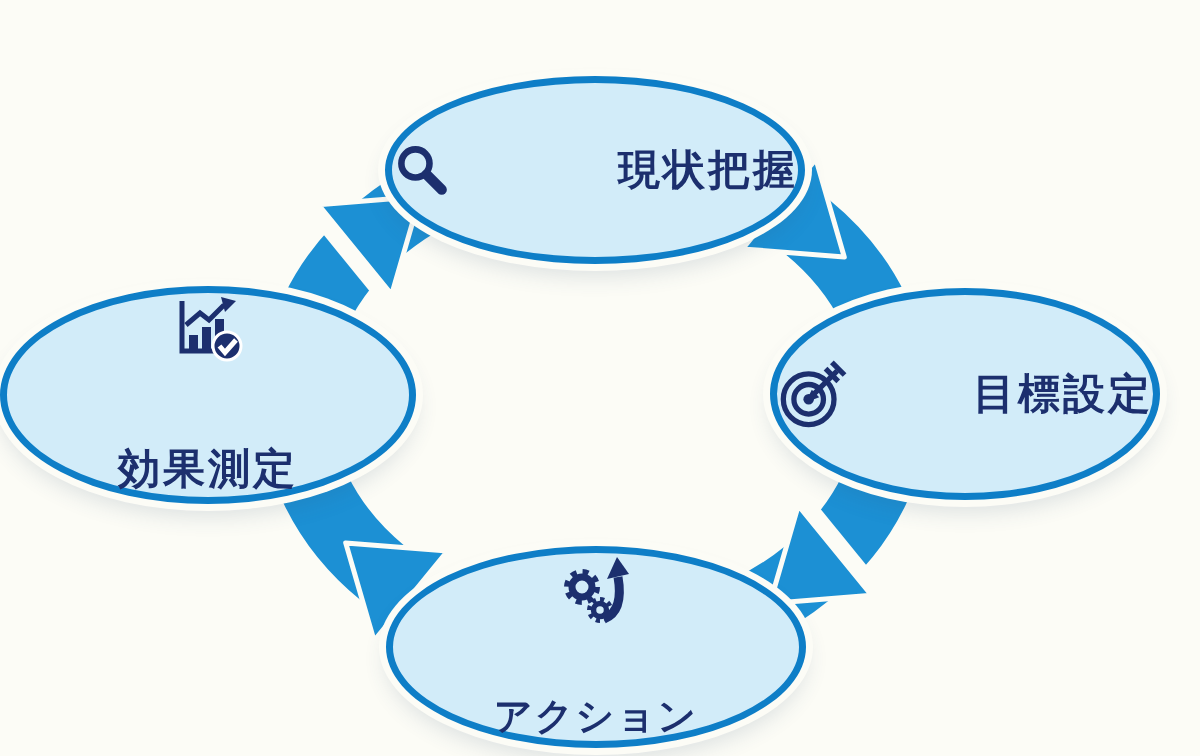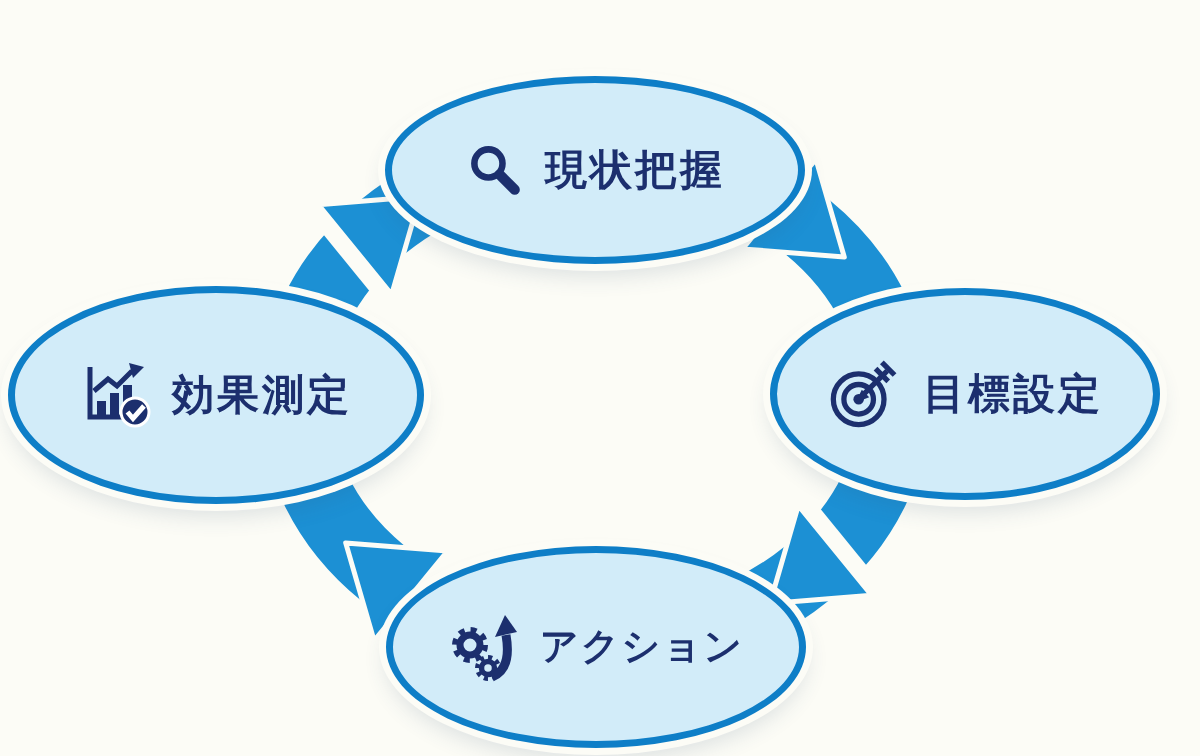--- a/index.html
+++ b/index.html
@@ -23,31 +23,31 @@
   }
   .ring-layer { position: absolute; inset: 0; width: 100%; height: 100%; }
   .ring { fill: none; stroke: var(--ring-blue); stroke-width: 70; }
   .gap  { stroke: var(--background); stroke-width: 14; }
   .head { fill: var(--ring-blue); stroke: var(--background); stroke-width: 5; stroke-linejoin: round; }
 
   .node {
     position: absolute;
     display: flex;
     align-items: center;
-    justify-content: center;
+    justify-content: space-between;
     gap: 20px;
     background: var(--node-fill);
     border: 7px solid var(--node-border);
     border-radius: 50%;
     box-shadow: 0 0 0 7px var(--background), 0 12px 22px rgba(50, 80, 120, 0.16);
   }
   .node-top    { left: 385px; top: 76px;  width: 420px; height: 188px; }
   .node-right  { left: 770px; top: 288px; width: 390px; height: 212px; }
-  .node-bottom { left: 386px; top: 546px; width: 420px; height: 202px; }
-  .node-left   { left: 8px;   top: 286px; width: 416px; height: 218px; }
+  .node-bottom { left: 386px; top: 546px; width: 420px; height: 202px; flex-direction: column; }
+  .node-left   { left: 0;   top: 286px; width: 416px; height: 218px; flex-direction: column; }
 
   .icon { color: var(--label-navy); flex: 0 0 auto; display: block; }
 
   .label {
     color: var(--label-navy);
     font-weight: 700;
     font-size: 42px;
     letter-spacing: 3px;
     white-space: nowrap;
   }

